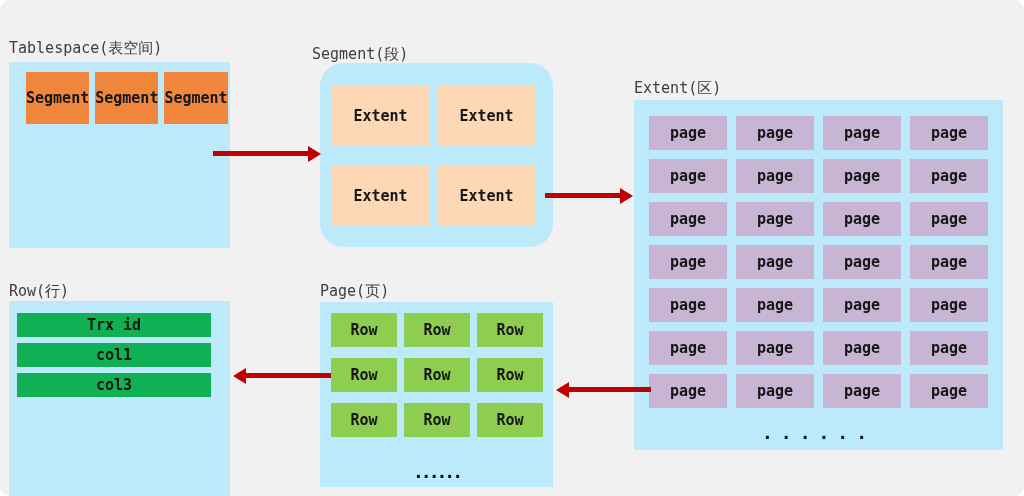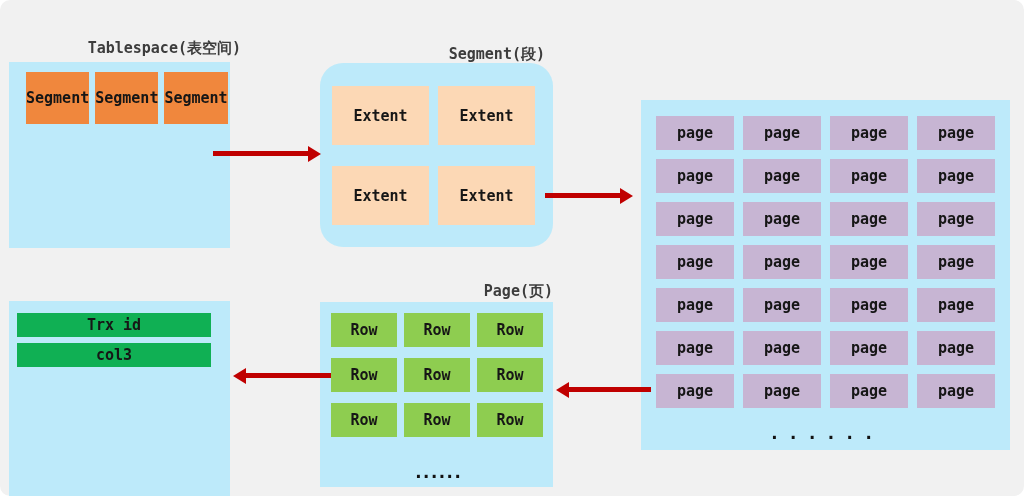--- a/index.html
+++ b/index.html
@@ -2,21 +2,21 @@
 <html style="--background: #f1f1f1; --container-blue: #bdeafa; --segment-orange: #f0873d; --extent-peach: #fcd8b5; --page-purple: #c7b5d3; --row-green: #8ecd50; --field-green: #10b054; --arrow-red: #c00000; --title-text: #3d3d3d; --label-text: #161616;"><head>
 <meta charset="utf-8">
 <style>
   html,body { margin:0; padding:0; background:#ffffff; }
   body { width:1024px; height:496px; position:relative; overflow:hidden;
          font-family:"DejaVu Sans Mono","Liberation Mono",monospace; }
 
   .canvas { position:absolute; left:0; top:0; width:1024px; height:496px;
             background:var(--background,#f1f1f1); border-radius:10px; }
 
-  .sec-title { position:absolute; text-align:right; font-weight:bold; font-size:15px;
+  .sec-title { position:absolute; text-align:left; font-weight:normal; font-size:15px;
                color:var(--title-text,#3d3d3d); letter-spacing:0px; white-space:nowrap; }
 
   .panel { position:absolute; background:var(--container-blue,#bdeafa); }
 
   
   .tablespace-list { position:absolute; left:17px; top:10px; right:18px;
                      display:flex; flex-direction:row; gap:6px; }
   .segment-box { height:52px; background:var(--segment-orange,#f0873d);
                  display:flex; align-items:center; justify-content:center;
                  font-weight:bold; font-size:15px; color:var(--label-text,#161616); }
@@ -81,21 +81,22 @@
   <div class="sec-title" style="left:312px; top:45px; width:233px;">Segment(段)</div>
   <div class="panel" style="left:320px; top:63px; width:233px; height:184px;border-radius:23px;">
     <div class="extent-grid">
         <div class="extent-box">Extent</div>
         <div class="extent-box">Extent</div>
         <div class="extent-box">Extent</div>
         <div class="extent-box">Extent</div>
       </div>
   </div>
 
-  <div class="panel" style="left:634px; top:100px; width:369px; height:350px;margin-left:7px;">
+  <div class="sec-title" style="left:634px; top:79px; width:369px;">Extent(区)</div>
+  <div class="panel" style="left:634px; top:100px; width:369px; height:350px;">
     <div class="page-grid">
         <div class="page-cell">page</div>
         <div class="page-cell">page</div>
         <div class="page-cell">page</div>
         <div class="page-cell">page</div>
         <div class="page-cell">page</div>
         <div class="page-cell">page</div>
         <div class="page-cell">page</div>
         <div class="page-cell">page</div>
         <div class="page-cell">page</div>
@@ -131,23 +132,25 @@
         <div class="row-cell">Row</div>
         <div class="row-cell">Row</div>
         <div class="row-cell">Row</div>
         <div class="row-cell">Row</div>
         <div class="row-cell">Row</div>
         <div class="row-cell">Row</div>
       </div>
     <div class="dots" style="bottom:8px;">......</div>
   </div>
 
+  <div class="sec-title" style="left:9px; top:282px; width:232px;">Row(行)</div>
   <div class="panel" style="left:9px; top:301px; width:221px; height:216px;">
     <div class="field-list">
         <div class="field-bar">Trx id</div>
+        <div class="field-bar">col1</div>
         <div class="field-bar">col3</div>
       </div>
     <div class="dots" style="bottom:9px;">......</div>
   </div>
 
   <div class="arrow right" style="left:213px; top:151px; width:95px;"></div>
   <div class="arrow right" style="left:545px; top:193px; width:75px;"></div>
   <div class="arrow left" style="left:569px; top:387px; width:82px;"></div>
   <div class="arrow left" style="left:246px; top:373px; width:85px;"></div>
 

